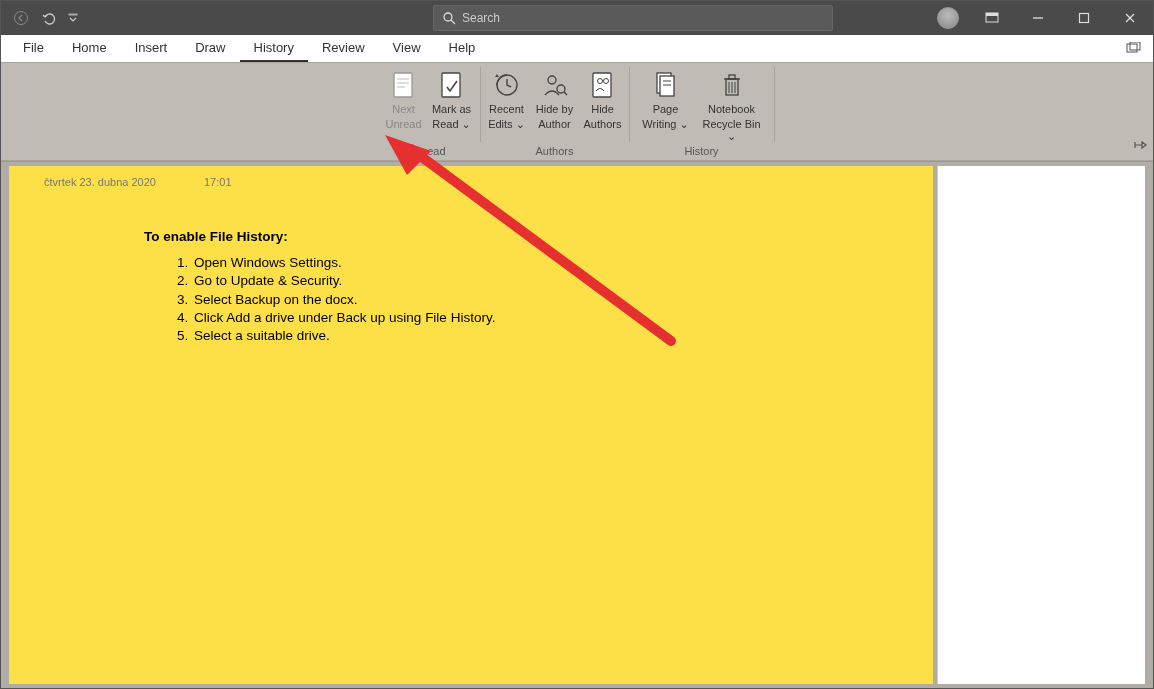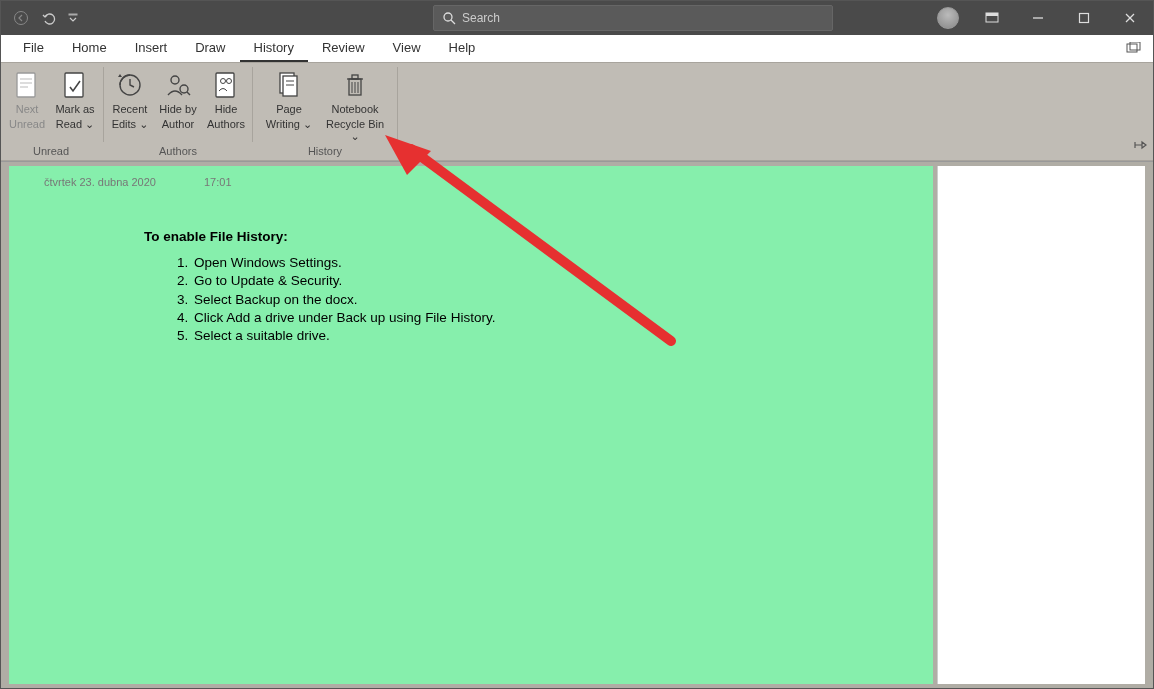--- a/index.html
+++ b/index.html
@@ -112,20 +112,21 @@
     align-items: center; justify-content: center;
   }
   
   .ribbon {
     height: 98px;
     background: #c0bcb5;
     display: flex;
     align-items: stretch;
     border-bottom: 1px solid #a8a49d;
     position: relative;
+    justify-content: center;
   }
   .ribbon-group {
     display: flex;
     flex-direction: column;
     align-items: center;
     padding: 0 2px;
     position: relative;
   }
   .ribbon-sep { width: 1px; background: #a8a49d; margin: 4px 2px 18px 2px; }
   .ribbon-row {
@@ -170,21 +171,21 @@
   .content-area {
     position: absolute;
     top: 160px;
     left: 0; right: 0; bottom: 0;
     display: flex;
     background: #b0ada5;
     border-top: 1px solid #999;
   }
   .page {
     flex: 1;
-    background: #86efac;
+    background: #fde047;
     margin: 4px 4px 4px 8px;
     position: relative;
     overflow: hidden;
   }
   .side-panel {
     width: 208px;
     background: #fff;
     margin: 4px 8px 4px 0;
     border-left: 1px solid #ccc;
   }

